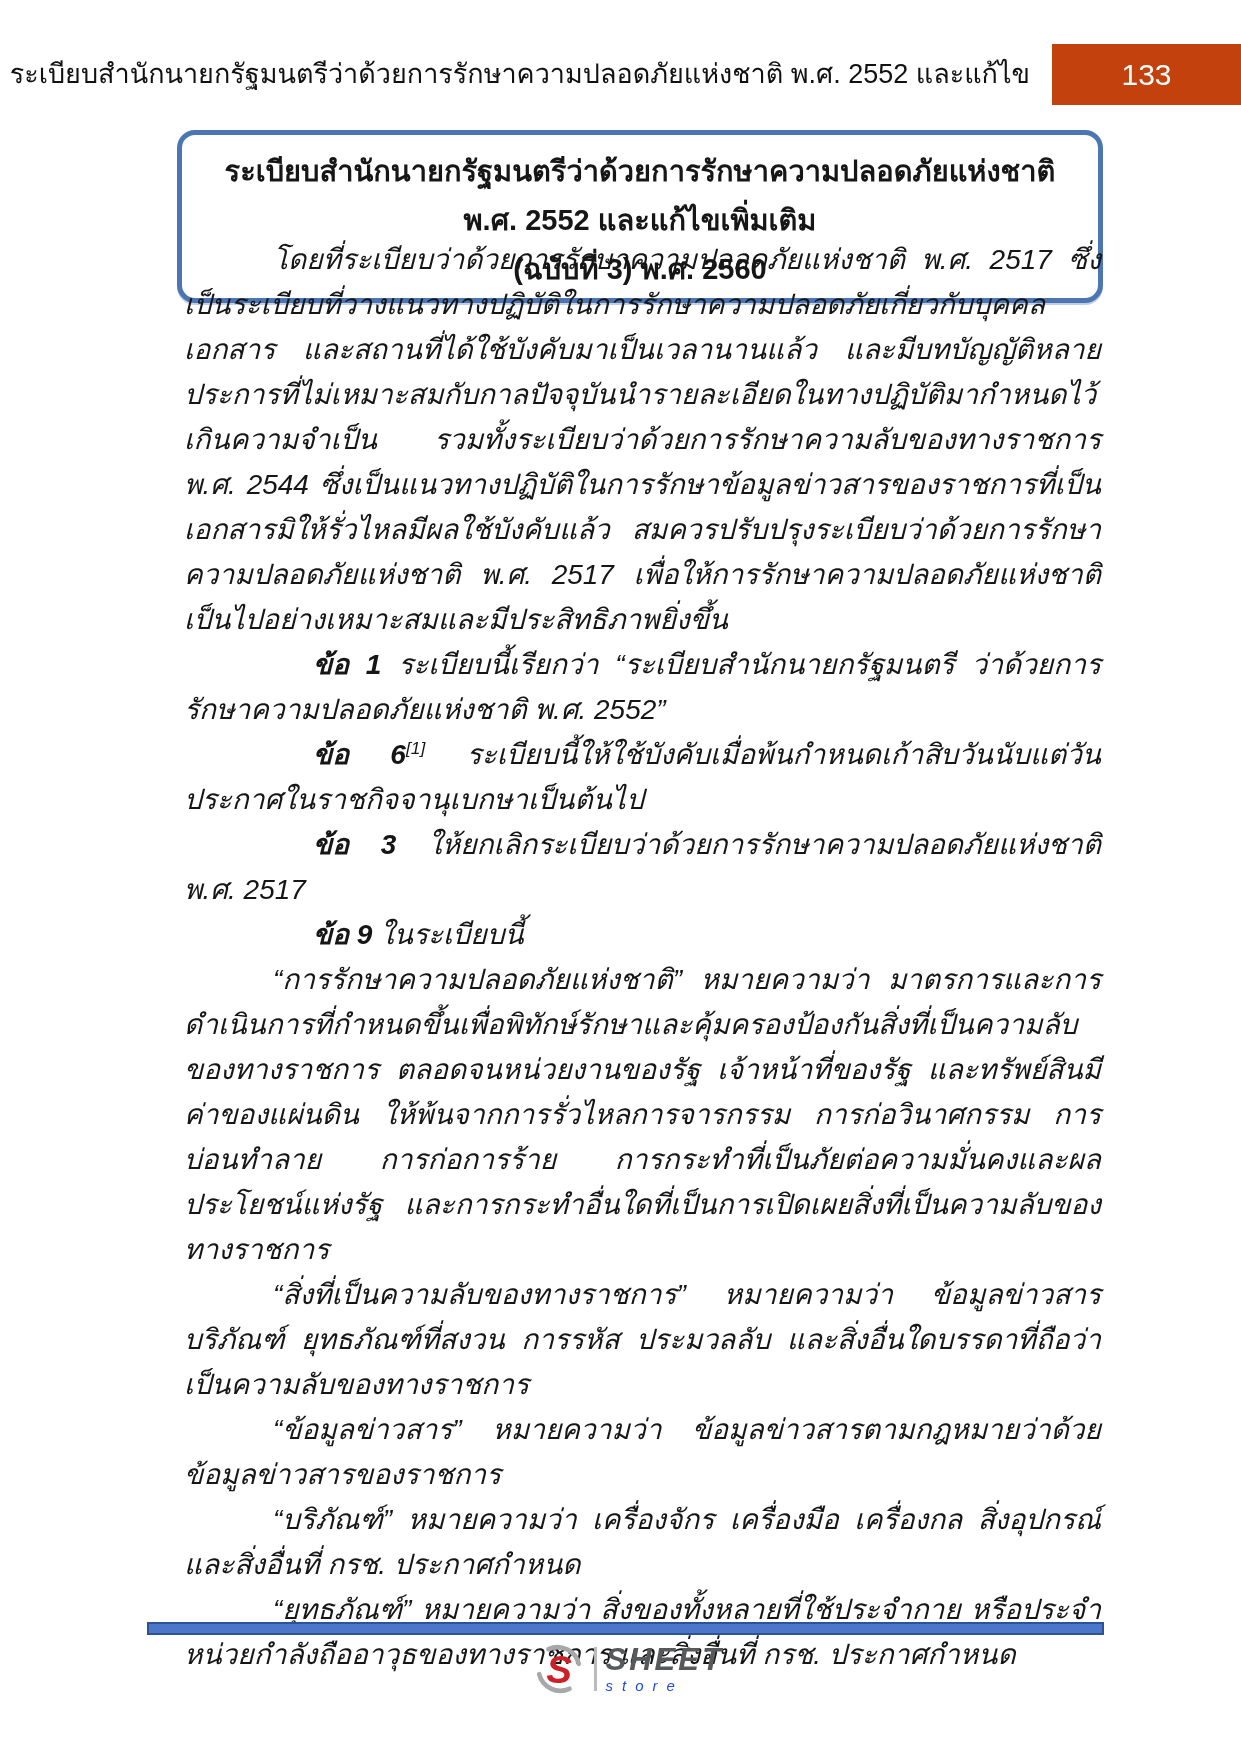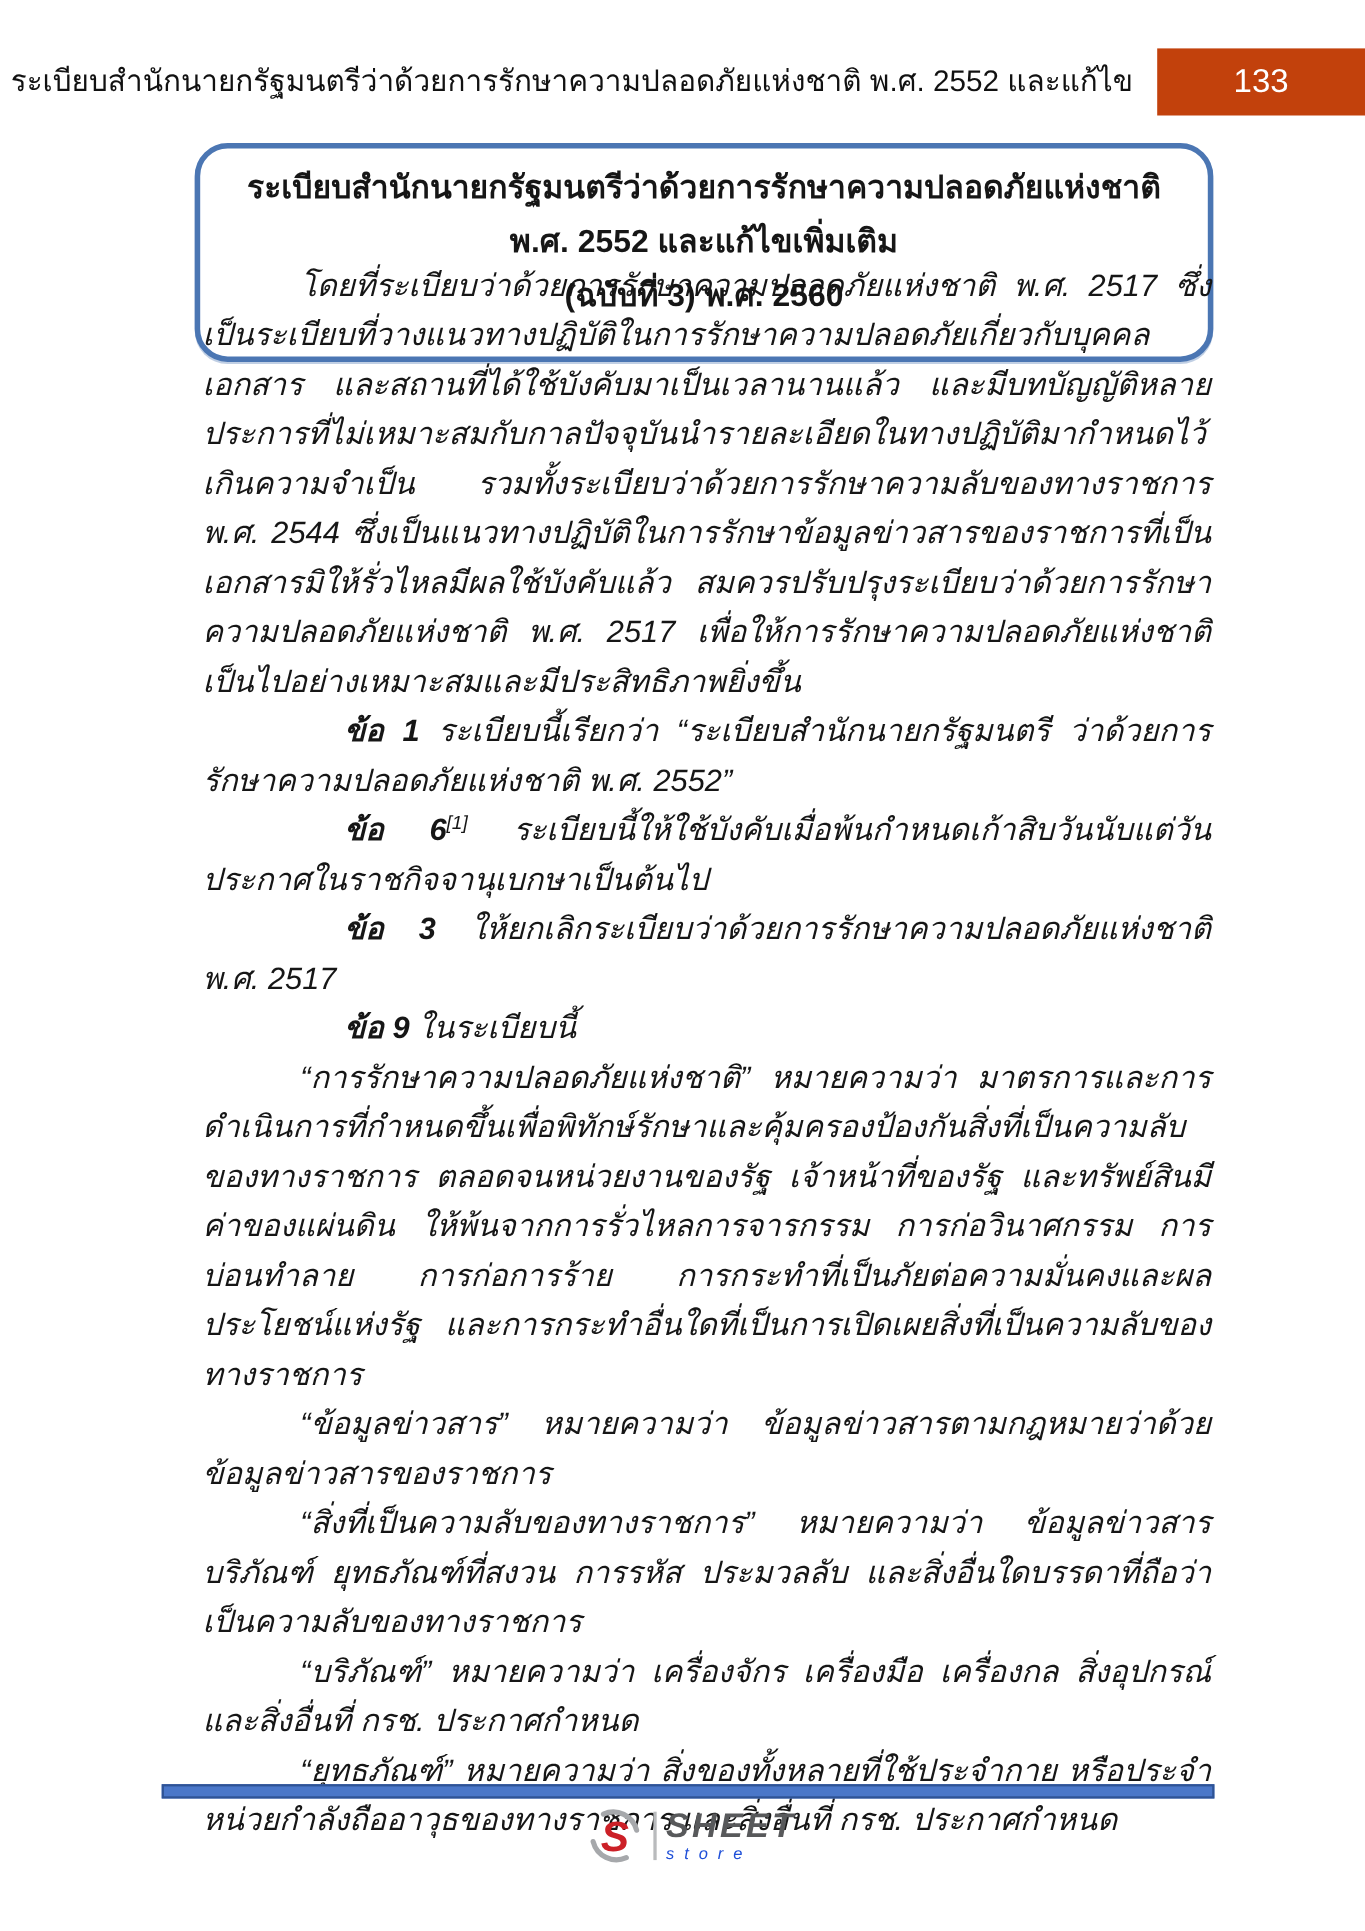--- a/index.html
+++ b/index.html
@@ -26,24 +26,24 @@
     background: #c2410c;
     color: #ffffff;
     font-size: 30px;
     display: flex; align-items: center; justify-content: center;
   }
   .title-box {
     position: absolute;
     top: 130px; left: 177px;
     width: 926px;
     border: 5px solid #4b76b3;
-    border-radius: 30px;
+    border-radius: 18px;
     box-shadow: 0 2px 0 rgba(75,118,179,0.35);
     background: #ffffff;
-    padding: 12px 26px 30px;
+    padding: 12px 26px 4px;
     text-align: center;
     font-weight: bold;
     font-size: 29px;
     line-height: 49px;
     color: #161616;
   }
   .doc-body {
     position: absolute;
     top: 237px; left: 184px;
     width: 917px;
@@ -114,22 +114,22 @@
   <div>(ฉบับที่ 3) พ.ศ. 2560</div>
 </div>
 
 <div class="doc-body">
     <p class="para">โดยที่ระเบียบว่าด้วยการรักษาความปลอดภัยแห่งชาติ พ.ศ. 2517 ซึ่งเป็นระเบียบที่วางแนวทางปฏิบัติในการรักษาความปลอดภัยเกี่ยวกับบุคคล เอกสาร และสถานที่ได้ใช้บังคับมาเป็นเวลานานแล้ว และมีบทบัญญัติหลายประการที่ไม่เหมาะสมกับกาลปัจจุบันนำรายละเอียดในทางปฏิบัติมากำหนดไว้เกินความจำเป็น รวมทั้งระเบียบว่าด้วยการรักษาความลับของทางราชการ พ.ศ. 2544 ซึ่งเป็นแนวทางปฏิบัติในการรักษาข้อมูลข่าวสารของราชการที่เป็นเอกสารมิให้รั่วไหลมีผลใช้บังคับแล้ว สมควรปรับปรุงระเบียบว่าด้วยการรักษาความปลอดภัยแห่งชาติ พ.ศ. 2517 เพื่อให้การรักษาความปลอดภัยแห่งชาติเป็นไปอย่างเหมาะสมและมีประสิทธิภาพยิ่งขึ้น</p>
     <p class="para"><span class="clause">ข้อ 1</span> ระเบียบนี้เรียกว่า “ระเบียบสำนักนายกรัฐมนตรี ว่าด้วยการรักษาความปลอดภัยแห่งชาติ พ.ศ. 2552”</p>
     <p class="para"><span class="clause">ข้อ 6</span><sup class="fnref">[1]</sup> ระเบียบนี้ให้ใช้บังคับเมื่อพ้นกำหนดเก้าสิบวันนับแต่วันประกาศในราชกิจจานุเบกษาเป็นต้นไป</p>
     <p class="para"><span class="clause">ข้อ 3</span> ให้ยกเลิกระเบียบว่าด้วยการรักษาความปลอดภัยแห่งชาติ พ.ศ. 2517</p>
     <p class="para"><span class="clause">ข้อ 9</span> ในระเบียบนี้</p>
     <p class="para">“การรักษาความปลอดภัยแห่งชาติ” หมายความว่า มาตรการและการดำเนินการที่กำหนดขึ้นเพื่อพิทักษ์รักษาและคุ้มครองป้องกันสิ่งที่เป็นความลับของทางราชการ ตลอดจนหน่วยงานของรัฐ เจ้าหน้าที่ของรัฐ และทรัพย์สินมีค่าของแผ่นดิน ให้พ้นจากการรั่วไหลการจารกรรม การก่อวินาศกรรม การบ่อนทำลาย การก่อการร้าย การกระทำที่เป็นภัยต่อความมั่นคงและผลประโยชน์แห่งรัฐ และการกระทำอื่นใดที่เป็นการเปิดเผยสิ่งที่เป็นความลับของทางราชการ</p>
+    <p class="para">“สิ่งที่เป็นความลับของทางราชการ” หมายความว่า ข้อมูลข่าวสาร บริภัณฑ์ ยุทธภัณฑ์ที่สงวน การรหัส ประมวลลับ และสิ่งอื่นใดบรรดาที่ถือว่าเป็นความลับของทางราชการ</p>
     <p class="para">“ข้อมูลข่าวสาร” หมายความว่า ข้อมูลข่าวสารตามกฎหมายว่าด้วยข้อมูลข่าวสารของราชการ</p>
-    <p class="para">“สิ่งที่เป็นความลับของทางราชการ” หมายความว่า ข้อมูลข่าวสาร บริภัณฑ์ ยุทธภัณฑ์ที่สงวน การรหัส ประมวลลับ และสิ่งอื่นใดบรรดาที่ถือว่าเป็นความลับของทางราชการ</p>
     <p class="para">“บริภัณฑ์” หมายความว่า เครื่องจักร เครื่องมือ เครื่องกล สิ่งอุปกรณ์ และสิ่งอื่นที่ กรช. ประกาศกำหนด</p>
     <p class="para">“ยุทธภัณฑ์” หมายความว่า สิ่งของทั้งหลายที่ใช้ประจำกาย หรือประจำหน่วยกำลังถืออาวุธของทางราชการ และสิ่งอื่นที่ กรช. ประกาศกำหนด</p>
   </div>
 
 <div class="footer-rule"></div>
 
 <div class="footer-logo">
   <svg class="logo-mark" viewBox="0 0 100 100" aria-hidden="true">
     <path d="M30,12 A42,42 0 0 1 88,40" fill="none" stroke="#a6a8ab" stroke-width="9" stroke-linecap="round"></path>
     <path d="M70,88 A42,42 0 0 1 12,60" fill="none" stroke="#a6a8ab" stroke-width="9" stroke-linecap="round"></path>

